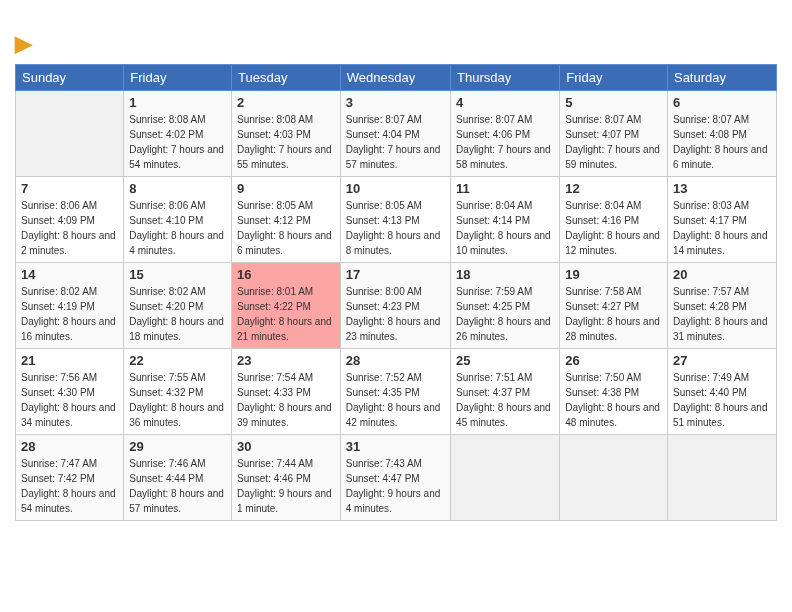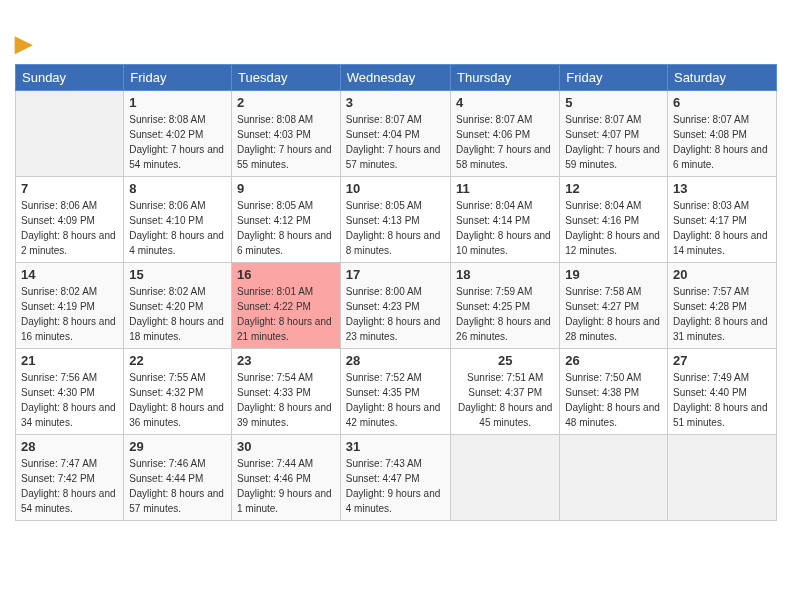--- a/index.html
+++ b/index.html
@@ -271,21 +271,21 @@
           </div>
           </td>
           <td style="background: rgb(255, 255, 255);">
             <span class="day-num">28</span>
           <div class="day-info">
             <span>Sunrise: 7:52 AM</span><br>
             <span>Sunset: 4:35 PM</span><br>
             <span>Daylight: 8 hours and 42 minutes.</span>
           </div>
           </td>
-          <td style="background: rgb(255, 255, 255); text-align: center;">
+          <td style="background: rgb(255, 255, 255);">
             <span class="day-num">25</span>
           <div class="day-info">
             <span>Sunrise: 7:51 AM</span><br>
             <span>Sunset: 4:37 PM</span><br>
             <span>Daylight: 8 hours and 45 minutes.</span>
           </div>
           </td>
           <td style="background: rgb(255, 255, 255);">
             <span class="day-num">26</span>
           <div class="day-info">

